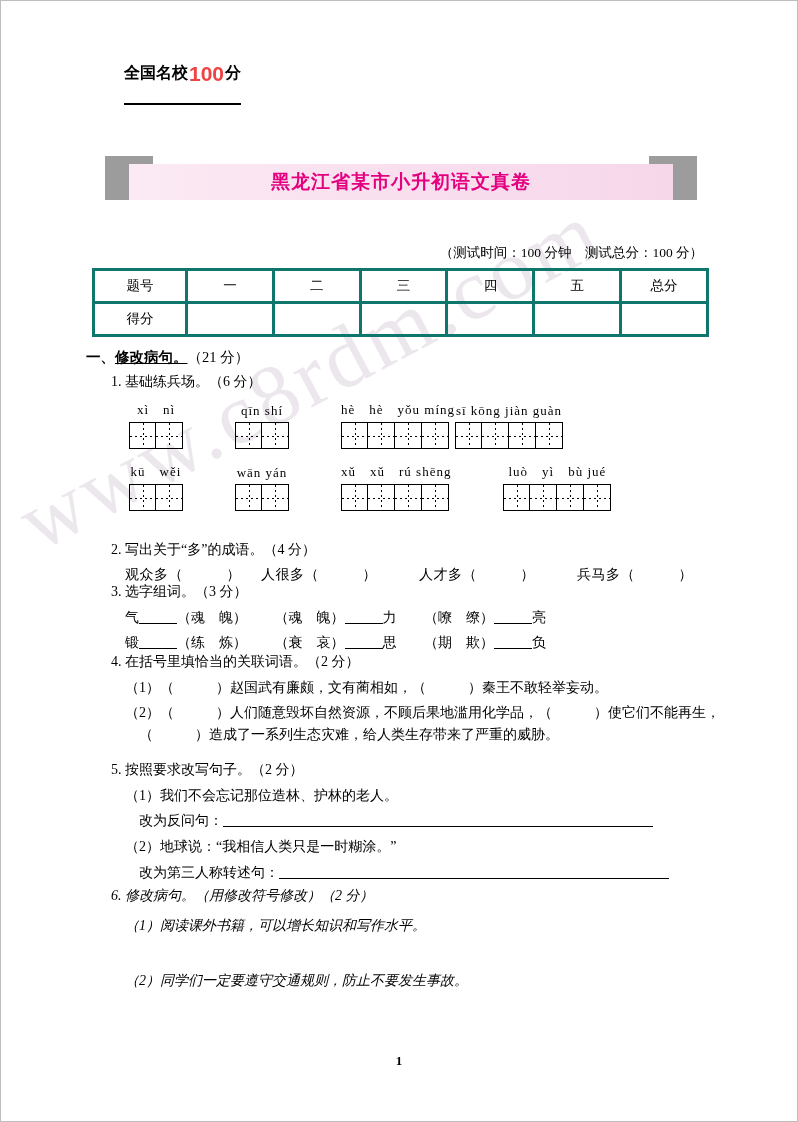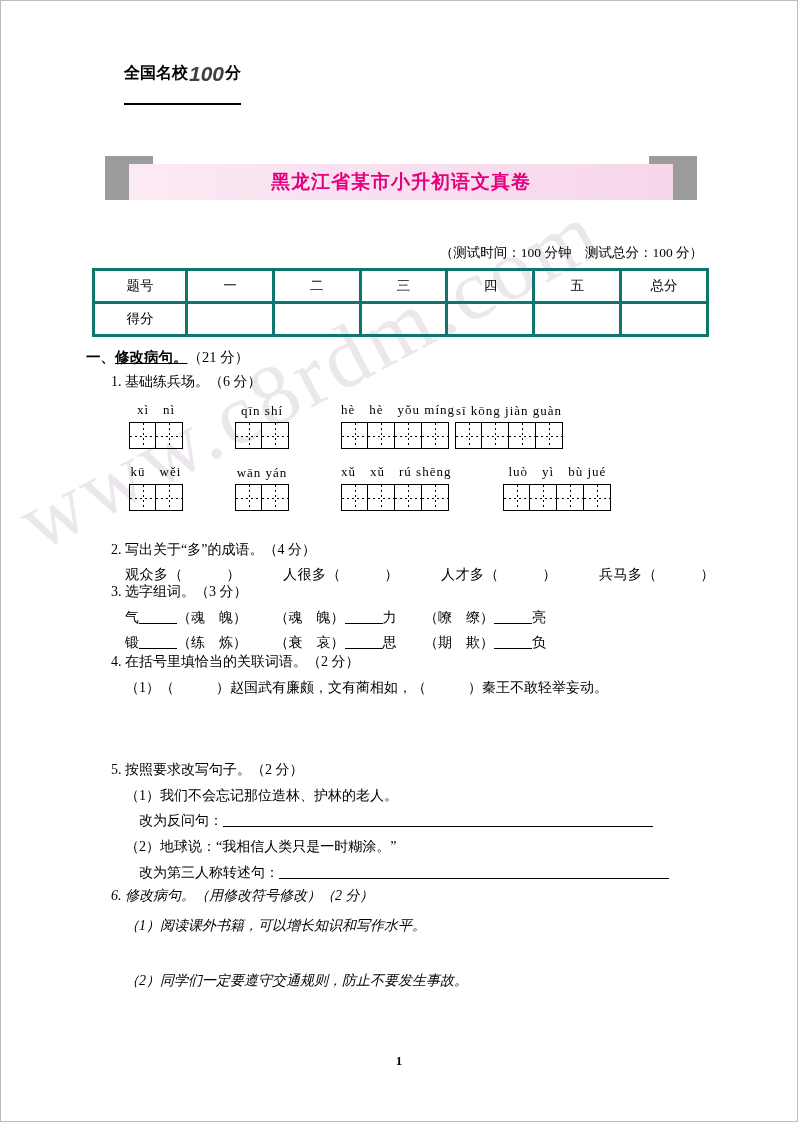--- a/index.html
+++ b/index.html
@@ -54,22 +54,21 @@
   }
   .logo .cn {
     font-size: 16px;
     font-weight: bold;
     font-family: "Liberation Sans", sans-serif;
     letter-spacing: 0px;
   }
   .logo .num {
     font-size: 21px;
     font-weight: bold;
-    font-style: italic;
-    color: #404040;
+    color: #ef4444;
     font-family: "Liberation Sans", sans-serif;
     line-height: 1;
     margin: 0 1px;
   }
   .logo .fen {
     font-size: 16px;
     font-weight: bold;
     font-family: "Liberation Sans", sans-serif;
   }
 
@@ -370,21 +369,21 @@
         </div>
       </div>
     </div>
 
     <div class="sec q2">
       <div>
         <span>2.</span>
         <span>写出关于“多”的成语。</span><span>（4 分）</span>
       </div>
       <div class="row" style="padding-left:14px;">
-        <span style="margin-right:38px;">观众多（　　　）</span>
+        <span style="margin-right:16px;">观众多（　　　）</span>
         <span style="margin-right:38px;">人很多（　　　）</span>
         <span style="margin-right:38px;">人才多（　　　）</span>
         <span>兵马多（　　　）</span>
       </div>
     </div>
 
     <div class="sec q3">
       <div>
         <span>3.</span>
         <span>选字组词。</span><span>（3 分）</span>
@@ -400,20 +399,23 @@
         <span style="margin-left:24px;">（期　欺）</span><span class="ul-small"></span><span>负</span>
       </div>
     </div>
 
     <div class="sec q4">
       <div>
         <span>4.</span>
         <span>在括号里填恰当的关联词语。</span><span>（2 分）</span>
       </div>
       <div class="sub" style="padding-left:14px;">（1）（　　　）赵国武有廉颇，文有蔺相如，（　　　）秦王不敢轻举妄动。</div>
+      <div class="sub" style="padding-left:14px; text-indent:0; margin-left:-14px;">
+        <span style="display:inline-block; padding-left:28px; text-indent:-14px;">（2）（　　　）人们随意毁坏自然资源，不顾后果地滥用化学品，（　　　）使它们不能再生，（　　　）造成了一系列生态灾难，给人类生存带来了严重的威胁。</span>
+      </div>
     </div>
 
     <div class="sec q5">
       <div>
         <span>5.</span>
         <span>按照要求改写句子。</span><span>（2 分）</span>
       </div>
       <div class="sub" style="padding-left:14px;">（1）我们不会忘记那位造林、护林的老人。</div>
       <div class="sub" style="padding-left:28px;">
         <span>改为反问句：</span><span class="fill-rest"></span>

